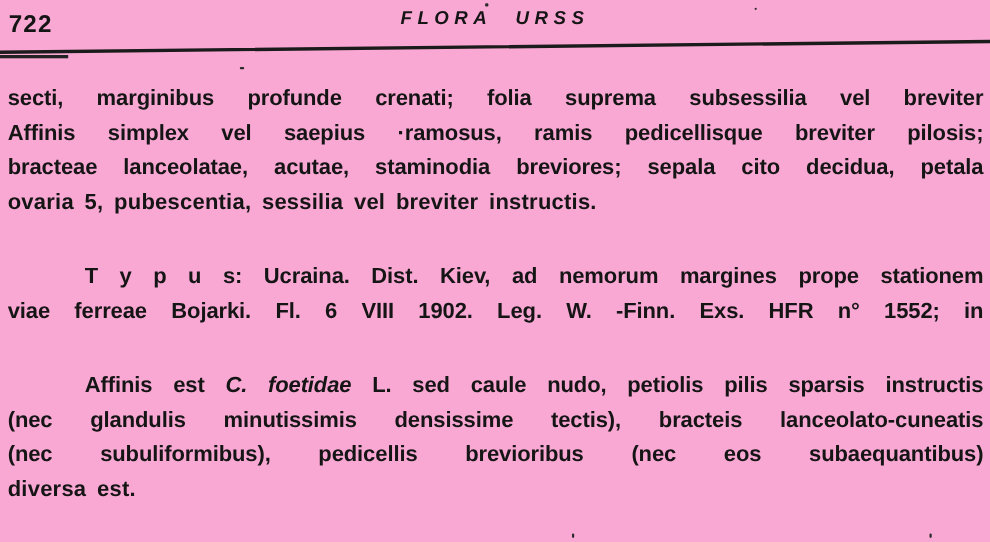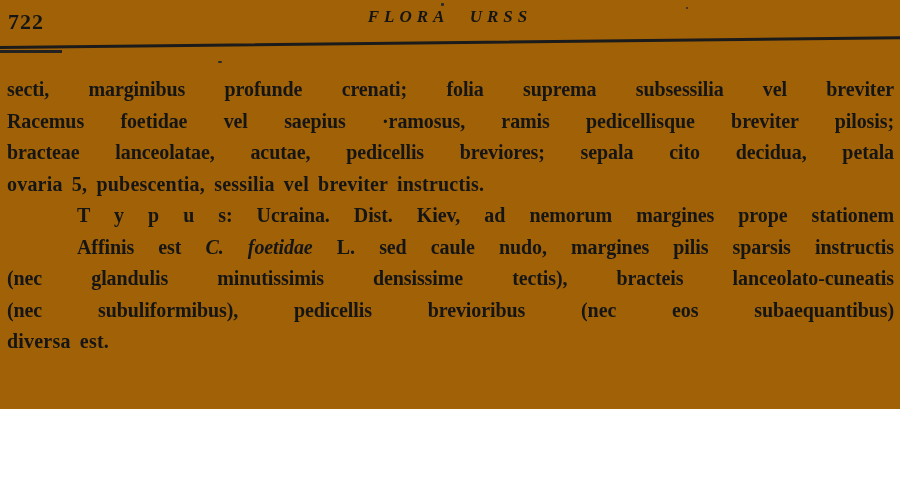--- a/index.html
+++ b/index.html
@@ -3,24 +3,24 @@
 <meta charset="utf-8">
 <style>
   html, body {
     margin: 0;
     padding: 0;
     background: #ffffff;
   }
   .page {
     position: relative;
     width: 900px;
-    height: 409px;
-    background: #a16207;
+    height: 493px;
+    background: #f9a8d4;
     color: #151515;
-    font-family: Liberation Serif, serif;
+    font-family: Liberation Sans, sans-serif;
     overflow: hidden;
   }
   .hdr-pageno {
     position: absolute;
     top: 9px;
     left: 8px;
     font-size: 22px;
     font-weight: bold;
     letter-spacing: 1px;
   }
@@ -72,20 +72,21 @@
     letter-spacing: -0.1px;
   }
   .ln.end {
     text-align: left;
     text-align-last: left;
     word-spacing: 4px;
     letter-spacing: 0.2px;
   }
   .ln.ind {
     text-indent: 70px;
+    margin-top: 36px;
   }
   .it {
     font-style: italic;
     font-weight: bold;
   }
   .speck {
     position: absolute;
     background: #2a2a2a;
     border-radius: 1px;
   }
@@ -96,27 +97,28 @@
 <div class="page">
 
   <div class="hdr-pageno">722</div>
   <div class="hdr-title">FLORA URSS</div>
 
   <div class="rule-main"></div>
   <div class="rule-stub"></div>
 
   <div class="body-text">
     <div class="ln">secti, marginibus profunde crenati; folia suprema subsessilia vel breviter</div>
-    <div class="ln">Racemus foetidae vel saepius ·ramosus, ramis pedicellisque breviter pilosis;</div>
-    <div class="ln">bracteae lanceolatae, acutae, pedicellis breviores; sepala cito decidua, petala</div>
+    <div class="ln">Affinis simplex vel saepius ·ramosus, ramis pedicellisque breviter pilosis;</div>
+    <div class="ln">bracteae lanceolatae, acutae, staminodia breviores; sepala cito decidua, petala</div>
     <div class="ln end">ovaria 5, pubescentia, sessilia vel breviter instructis.</div>
 
     <div class="ln ind">T y p u s:  Ucraina. Dist. Kiev, ad nemorum margines prope stationem</div>
+    <div class="ln">viae ferreae Bojarki. Fl. 6 VIII 1902. Leg. W. -Finn. Exs. HFR n° 1552;  in</div>
 
-    <div class="ln ind"><span>Affinis est </span><span class="it">C. foetidae</span><span> L. sed caule nudo, margines pilis sparsis instructis</span></div>
+    <div class="ln ind"><span>Affinis est </span><span class="it">C. foetidae</span><span> L. sed caule nudo, petiolis pilis sparsis instructis</span></div>
     <div class="ln">(nec glandulis minutissimis densissime tectis), bracteis lanceolato-cuneatis</div>
     <div class="ln">(nec subuliformibus), pedicellis brevioribus (nec eos subaequantibus)</div>
     <div class="ln end">diversa est.</div>
   </div>
 
   <div class="speck" style="left:441px; top:3px; width:3px; height:3px;"></div>
   <div class="speck" style="left:686px; top:7px; width:2px; height:2px;"></div>
   <div class="speck" style="left:218px; top:61px; width:4px; height:2px;"></div>
   <div class="speck" style="left:520px; top:485px; width:2px; height:4px;"></div>
   <div class="speck" style="left:845px; top:485px; width:2px; height:4px;"></div>

